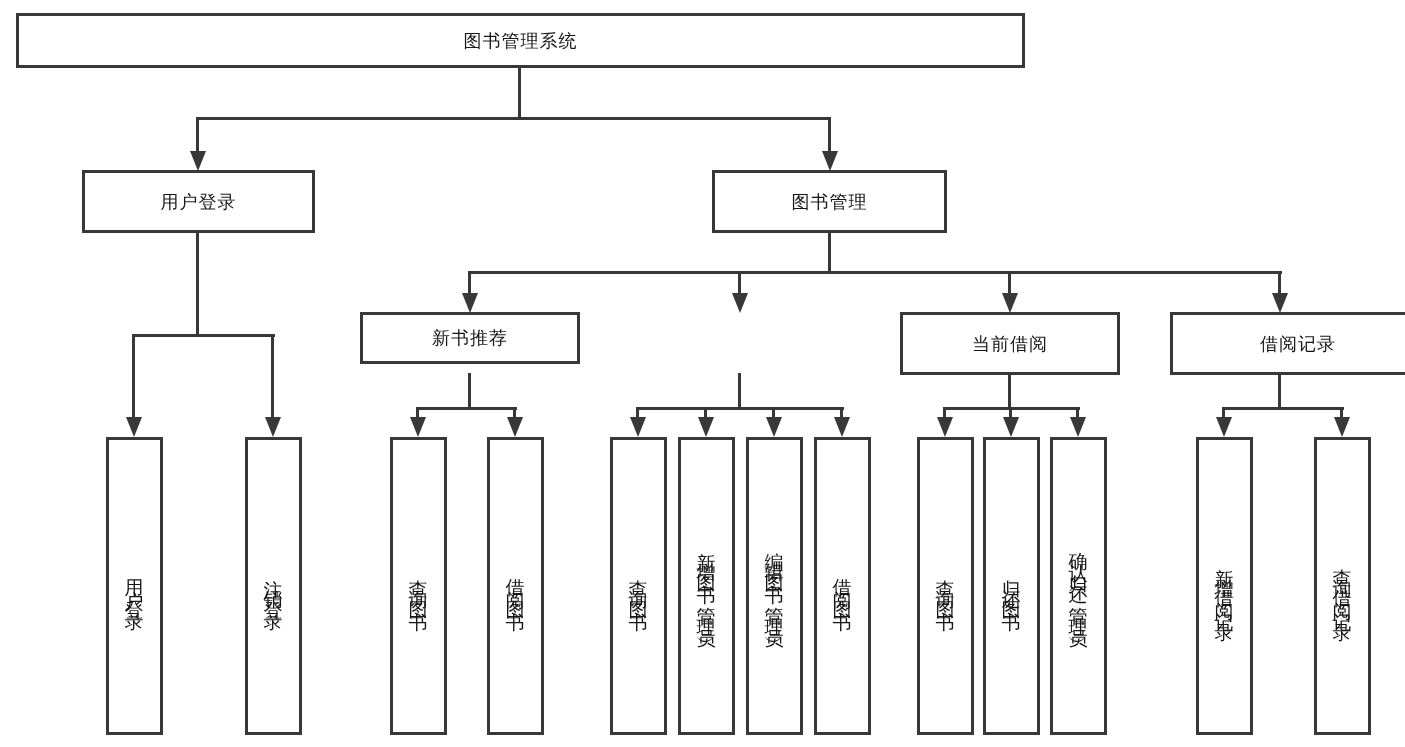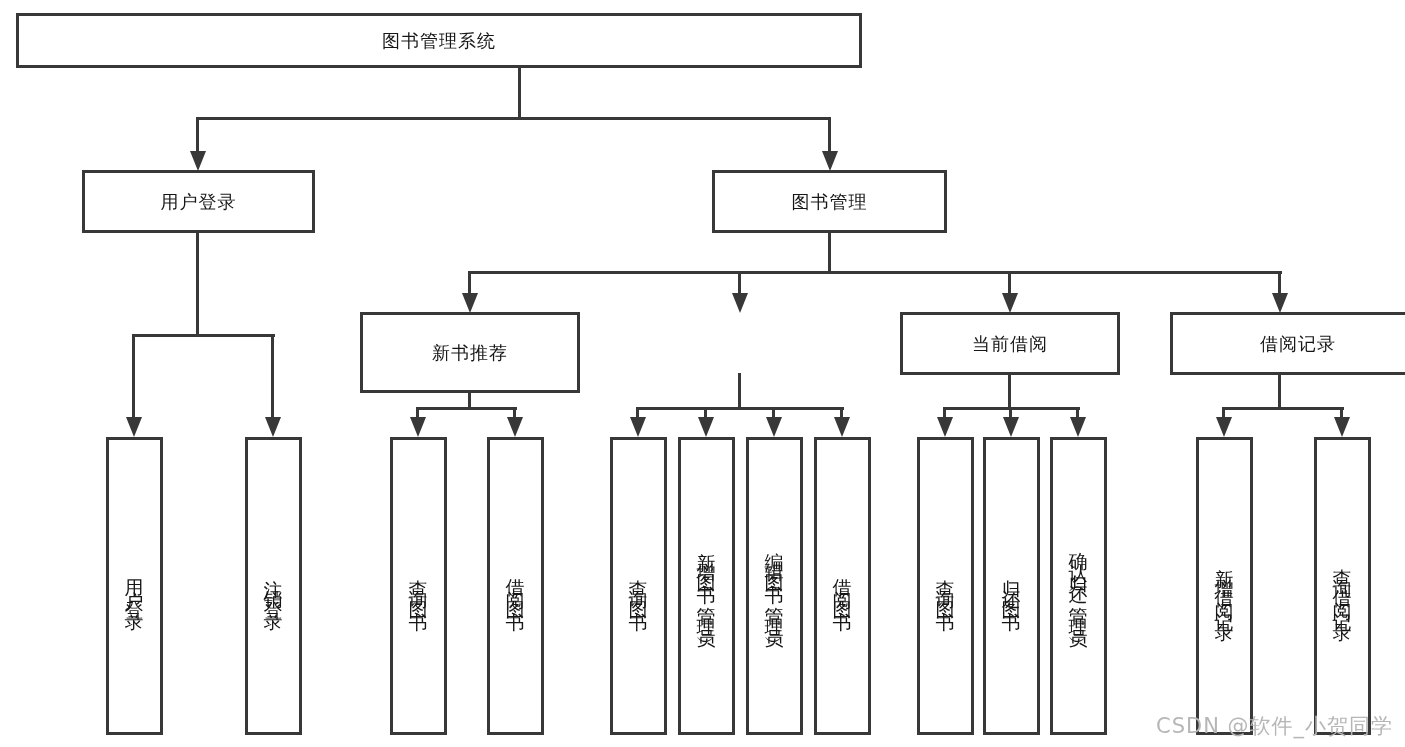--- a/index.html
+++ b/index.html
@@ -117,32 +117,32 @@
   <div class="vline" style="left:1076px;top:407px;height:12px"></div>
   <div class="arrow" style="left:1070px;top:417px"></div>
 
   <div class="vline" style="left:1278px;top:373px;height:37px"></div>
   <div class="hline" style="left:1222px;top:407px;width:122px"></div>
   <div class="vline" style="left:1222px;top:407px;height:12px"></div>
   <div class="arrow" style="left:1216px;top:417px"></div>
   <div class="vline" style="left:1340px;top:407px;height:12px"></div>
   <div class="arrow" style="left:1334px;top:417px"></div>
 
-  <div class="node" style="left:16px;top:13px;width:846px;height:55px">
+  <div class="node" style="left:16px;top:13px;width:1009px;height:55px">
     <span>图书管理系统</span>
   </div>
 
   <div class="node" style="left:82px;top:170px;width:233px;height:63px">
     <span>用户登录</span>
   </div>
   <div class="node" style="left:712px;top:170px;width:235px;height:63px">
     <span>图书管理</span>
   </div>
 
-  <div class="node" style="left:360px;top:312px;width:220px;height:81px">
+  <div class="node" style="left:360px;top:312px;width:220px;height:52px">
     <span>新书推荐</span>
   </div>
   <div class="node" style="left:900px;top:312px;width:220px;height:63px">
     <span>当前借阅</span>
   </div>
   <div class="node" style="left:1170px;top:312px;width:256px;height:63px">
     <span>借阅记录</span>
   </div>
 
   <div class="leaf" style="left:106px">
@@ -182,15 +182,14 @@
     <span class="vtext">确认归还（管理员）</span>
   </div>
 
   <div class="leaf" style="left:1196px">
     <span class="vtext">新增借阅记录</span>
   </div>
   <div class="leaf" style="left:1314px">
     <span class="vtext">查询借阅记录</span>
   </div>
 
-  <div class="watermark">CSDN @软件_小贺同学</div>
 
 </div>
 
 </body></html>

